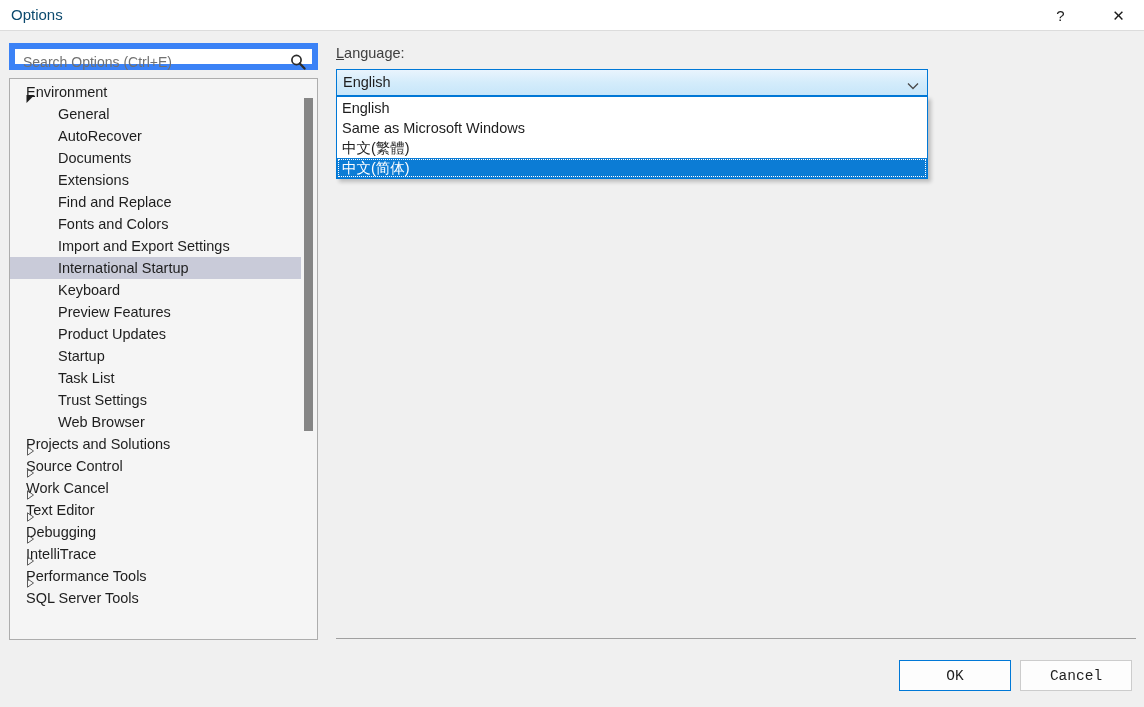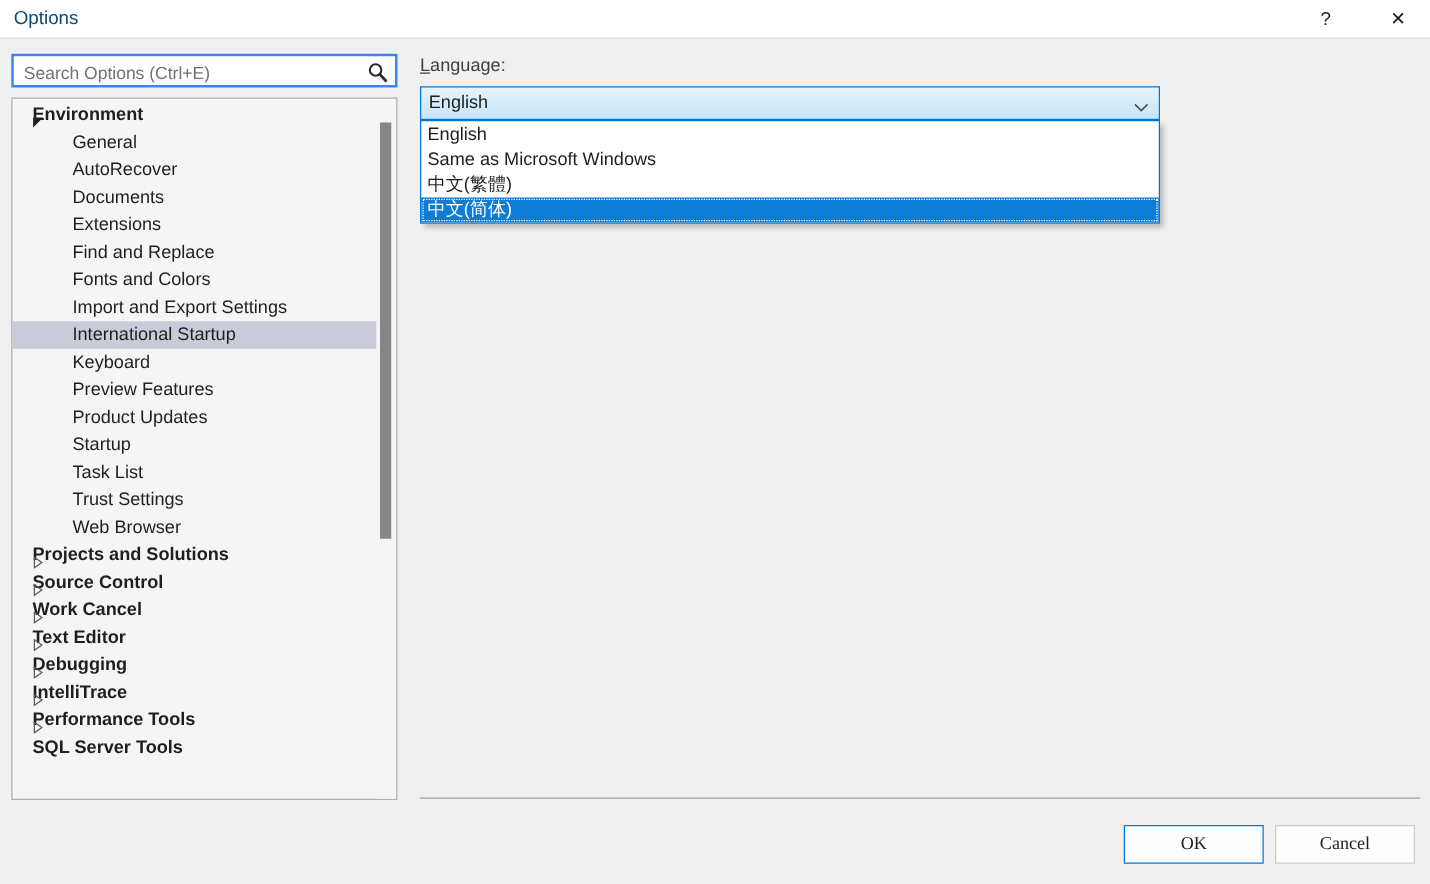--- a/index.html
+++ b/index.html
@@ -48,21 +48,21 @@
   #help-button { left: 1038px; }
   #close-button { left: 1096px; }
   .tb-glyph { font-size: 15px; color: #1b1b1b; line-height: 1; }
 
   
   #search-box {
     position: absolute;
     left: 9px; top: 43px;
     width: 309px; height: 27px;
     background: #ffffff;
-    border: 2px solid #3b82f6;
+    border: 6px solid #3b82f6;
   }
   #search-input {
     position: absolute;
     left: 8px; top: 0;
     width: 270px; height: 25px;
     border: none;
     outline: none;
     background: transparent;
     font-family: "Liberation Sans", sans-serif;
     font-size: 14px;
@@ -92,21 +92,21 @@
   .tree-row {
     position: relative;
     height: 22px;
     line-height: 22px;
     font-size: 14.5px;
     color: #1e1e1e;
     white-space: nowrap;
     cursor: default;
     padding-left: 16px;
   }
-  .tree-row.level1 { padding-left: 16px; font-weight: bold; }
+  .tree-row.level1 { padding-left: 16px; }
   .tree-row.level2 { padding-left: 48px; }
   .tree-row.selected { background: #c9cbd9; }
   .tw {
     position: absolute;
     left: 16px; top: 7px;
     width: 10px; height: 10px;
   }
   .tree-label { display: inline-block; }
 
   
@@ -185,21 +185,21 @@
     position: absolute;
     left: 336px; top: 638px;
     width: 800px; height: 1px;
     background: #a0a0a0;
   }
   .footer-btn {
     position: absolute;
     top: 660px;
     width: 112px; height: 31px;
     background: #fdfdfd;
-    font-family: Liberation Serif, serif;
+    font-family: Liberation Mono, monospace;
     font-size: 14.5px;
     color: #1e1e1e;
     cursor: default;
     border: 1px solid #cccccc;
   }
   #ok-button {
     left: 899px;
     border: 1px solid #0078d7;
   }
   #cancel-button { left: 1020px; }

